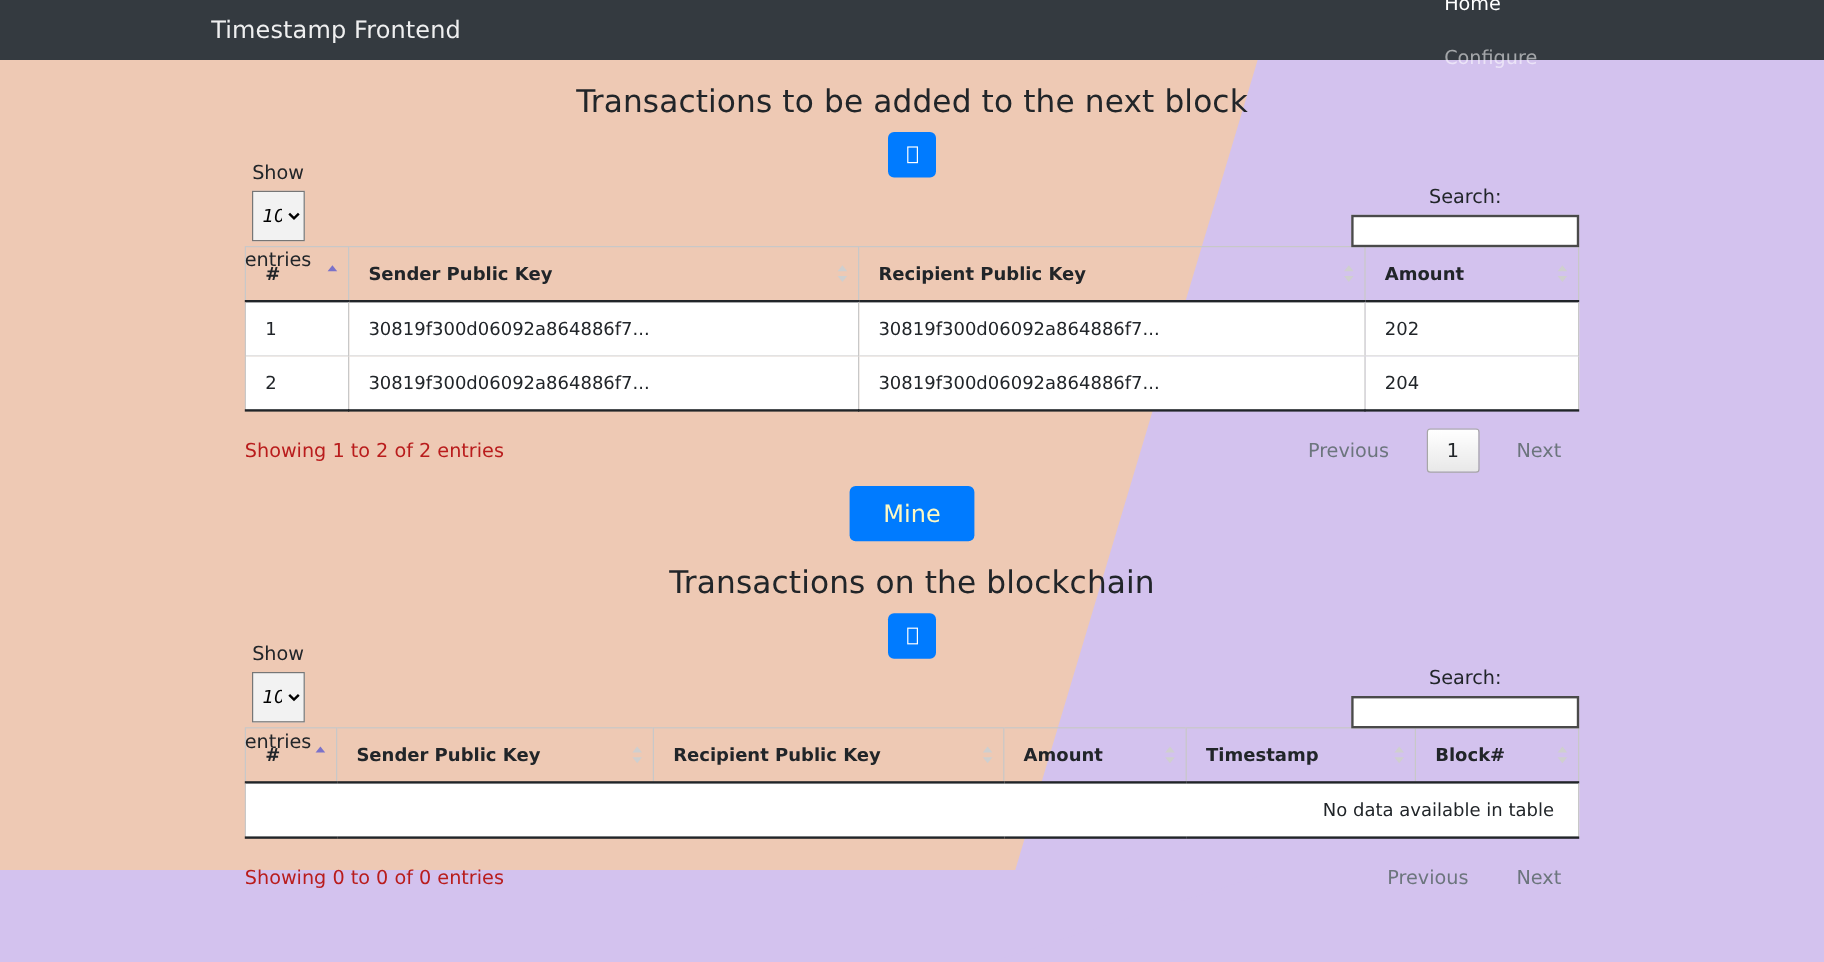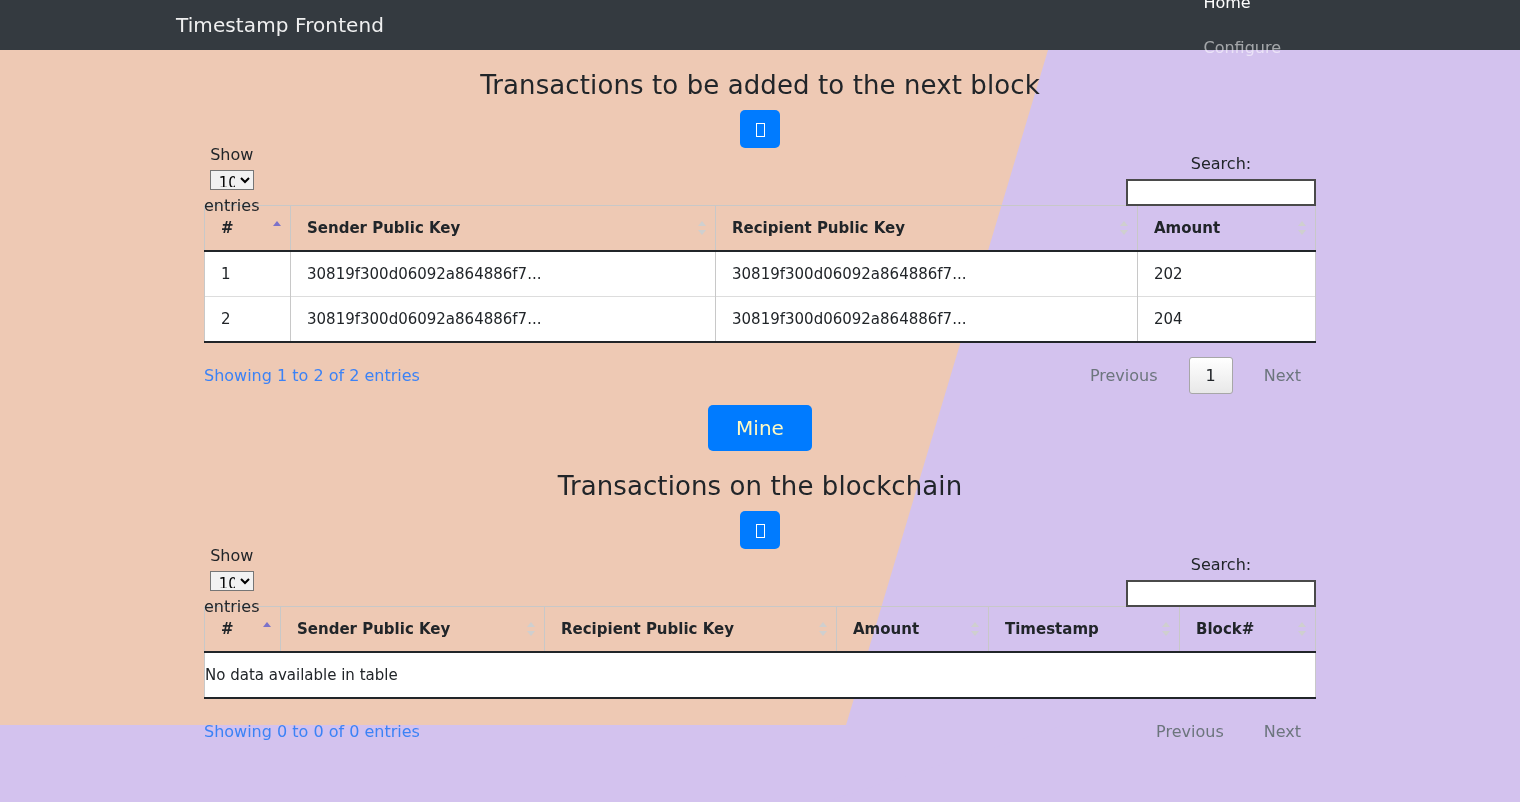--- a/index.html
+++ b/index.html
@@ -145,23 +145,24 @@
     white-space: nowrap;
     flex-direction: column;
   }
   .dt-length select {
     font-family: "DejaVu Sans", "Liberation Sans", sans-serif;
     font-size: 15px;
     padding: 2px 2px 2px 4px;
     border: 1px solid #767676;
     background: #f2f2f2;
     color: #000;
-    height: 20px;
+    height: 42px;
     width: 44px;
     cursor: pointer;
+    font-style: italic;
   }
   .dt-filter input {
     font-family: "DejaVu Sans", "Liberation Sans", sans-serif;
     font-size: 15px;
     width: 190px;
     height: 27px;
     border: 2px solid #4a4a4a;
     background: #ffffff;
     padding: 2px 4px;
     outline: none;
@@ -194,22 +195,22 @@
     color: #212529;
     padding: 13px 10px 13px 16px;
     background: #ffffff;
     border-top: 1px solid #dddddd;
     border-left: 1px solid #c8c8c8;
     border-right: 1px solid #c8c8c8;
     white-space: nowrap;
   }
   table.dt tbody tr:first-child td { border-top: none; }
   table.dt tbody td.empty {
-    text-align: left;
-    padding: 13px 0;
+    text-align: right;
+    padding: 13px 20px;
     margin-left: 12px;
   }
   .sort-ind {
     position: absolute;
     right: 9px;
     top: 50%;
     transform: translateY(-50%);
     width: 8px;
     height: 16px;
   }
@@ -226,21 +227,21 @@
 
   .dt-bottom {
     display: flex;
     align-items: center;
     justify-content: space-between;
     padding-top: 14px;
     min-height: 44px;
   }
   .dt-info {
     font-size: 16px;
-    color: #3b82f6;
+    color: #b91c1c;
     white-space: nowrap;
   }
   .dt-paginate {
     display: flex;
     align-items: center;
     gap: 10px;
   }
   .page-btn {
     font-size: 16px;
     color: #6c757d;

